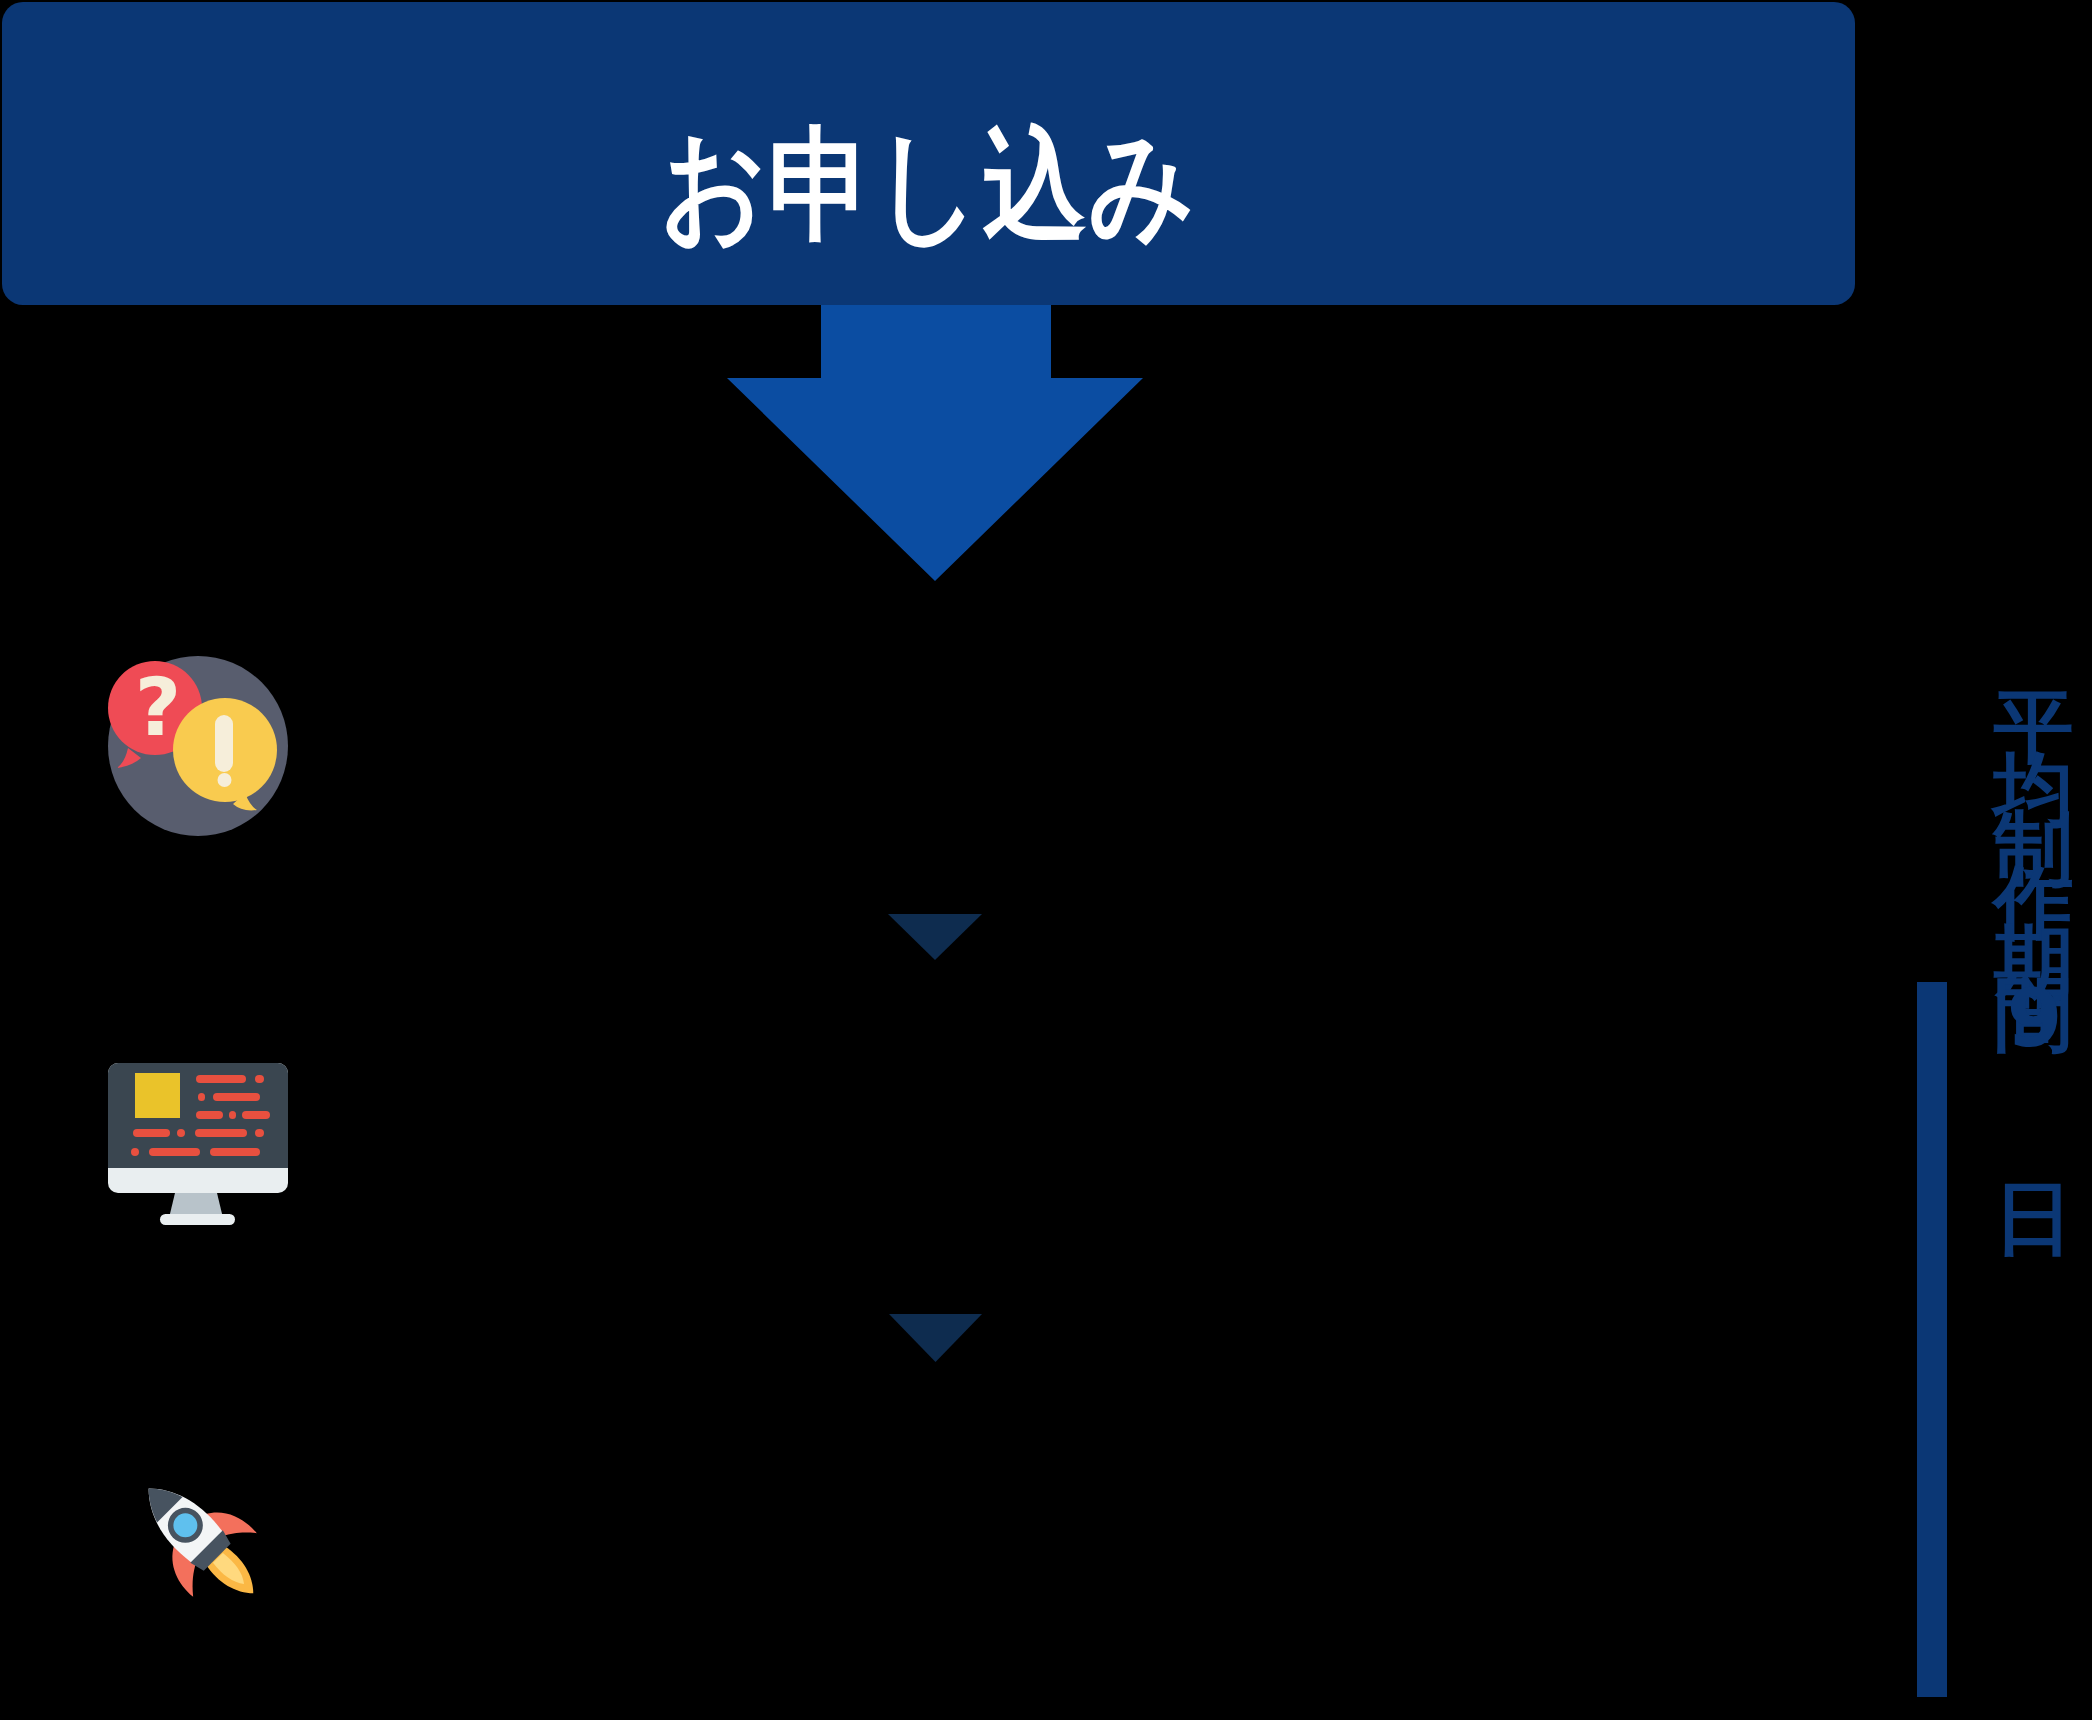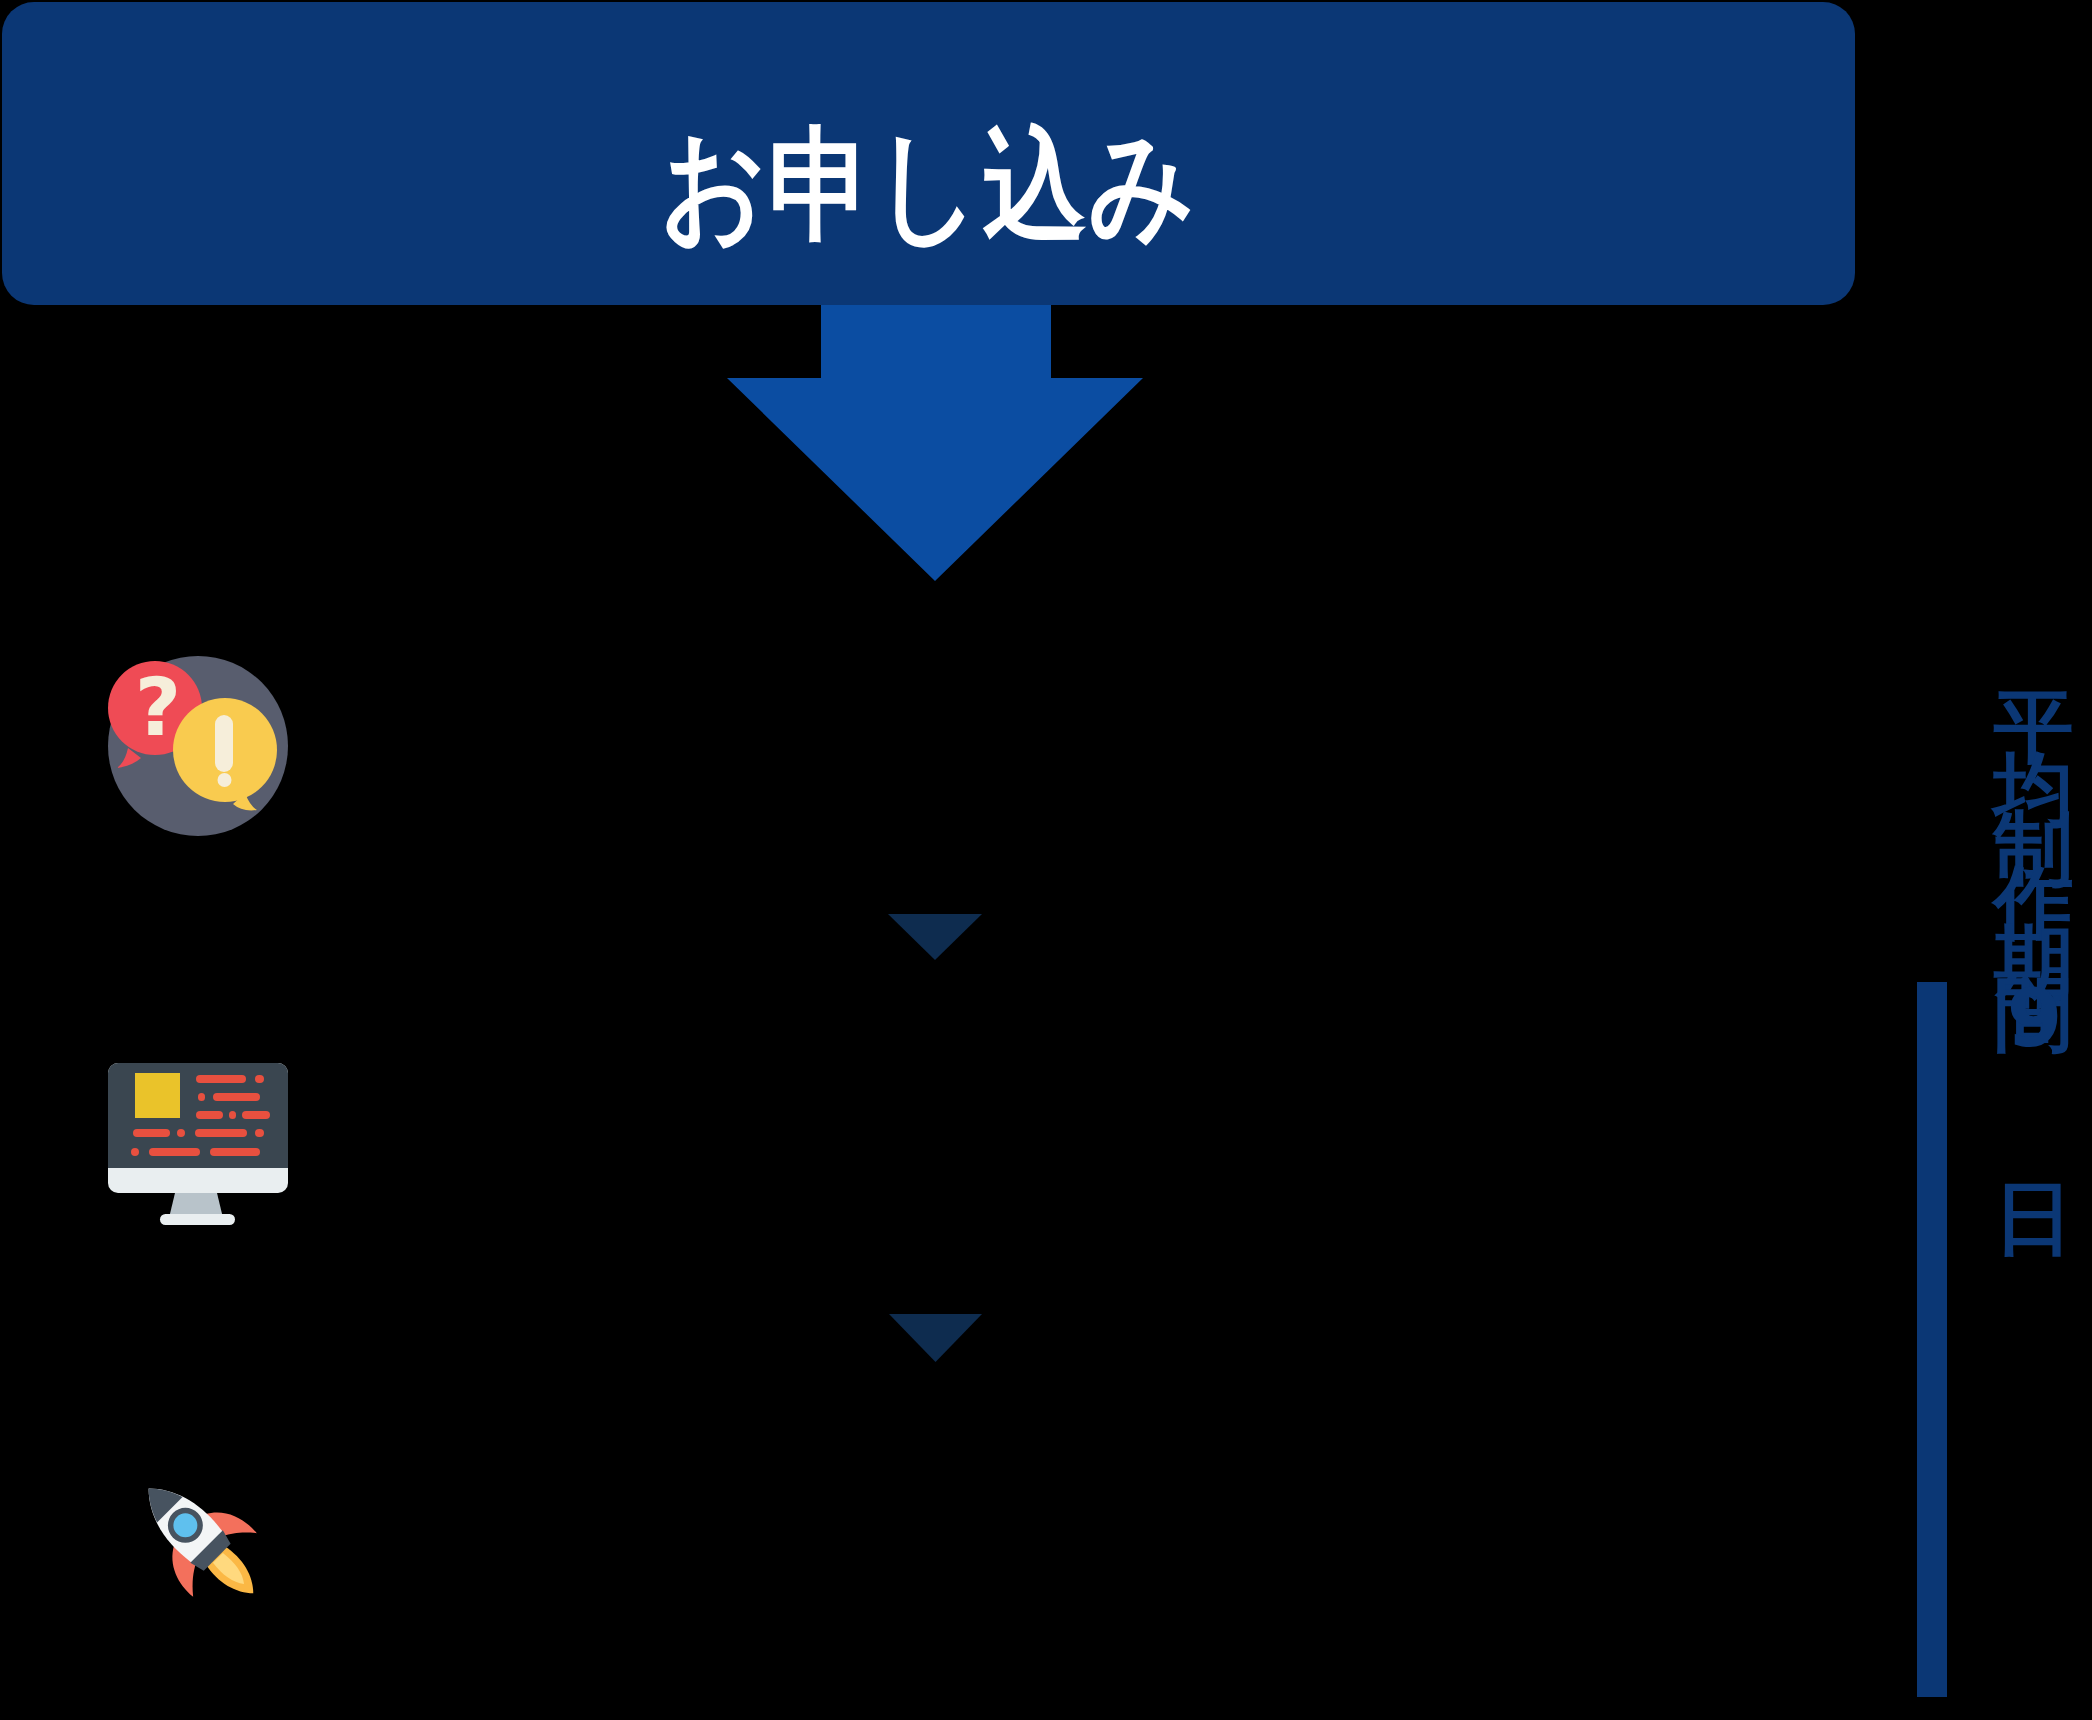--- a/index.html
+++ b/index.html
@@ -16,21 +16,21 @@
     font-family: "DejaVu Sans", "Liberation Sans", sans-serif;
   }
   
   .banner {
     position: absolute;
     left: 2px;
     top: 2px;
     width: 1853px;
     height: 303px;
     background: #0b3775;
-    border-radius: 32px;
+    border-radius: 21px;
   }
   .banner-title {
     position: absolute;
     left: 0;
     top: 112px;
     width: 100%;
     text-align: center;
     color: #ffffff;
     font-size: 124px;
     line-height: 1.15;

